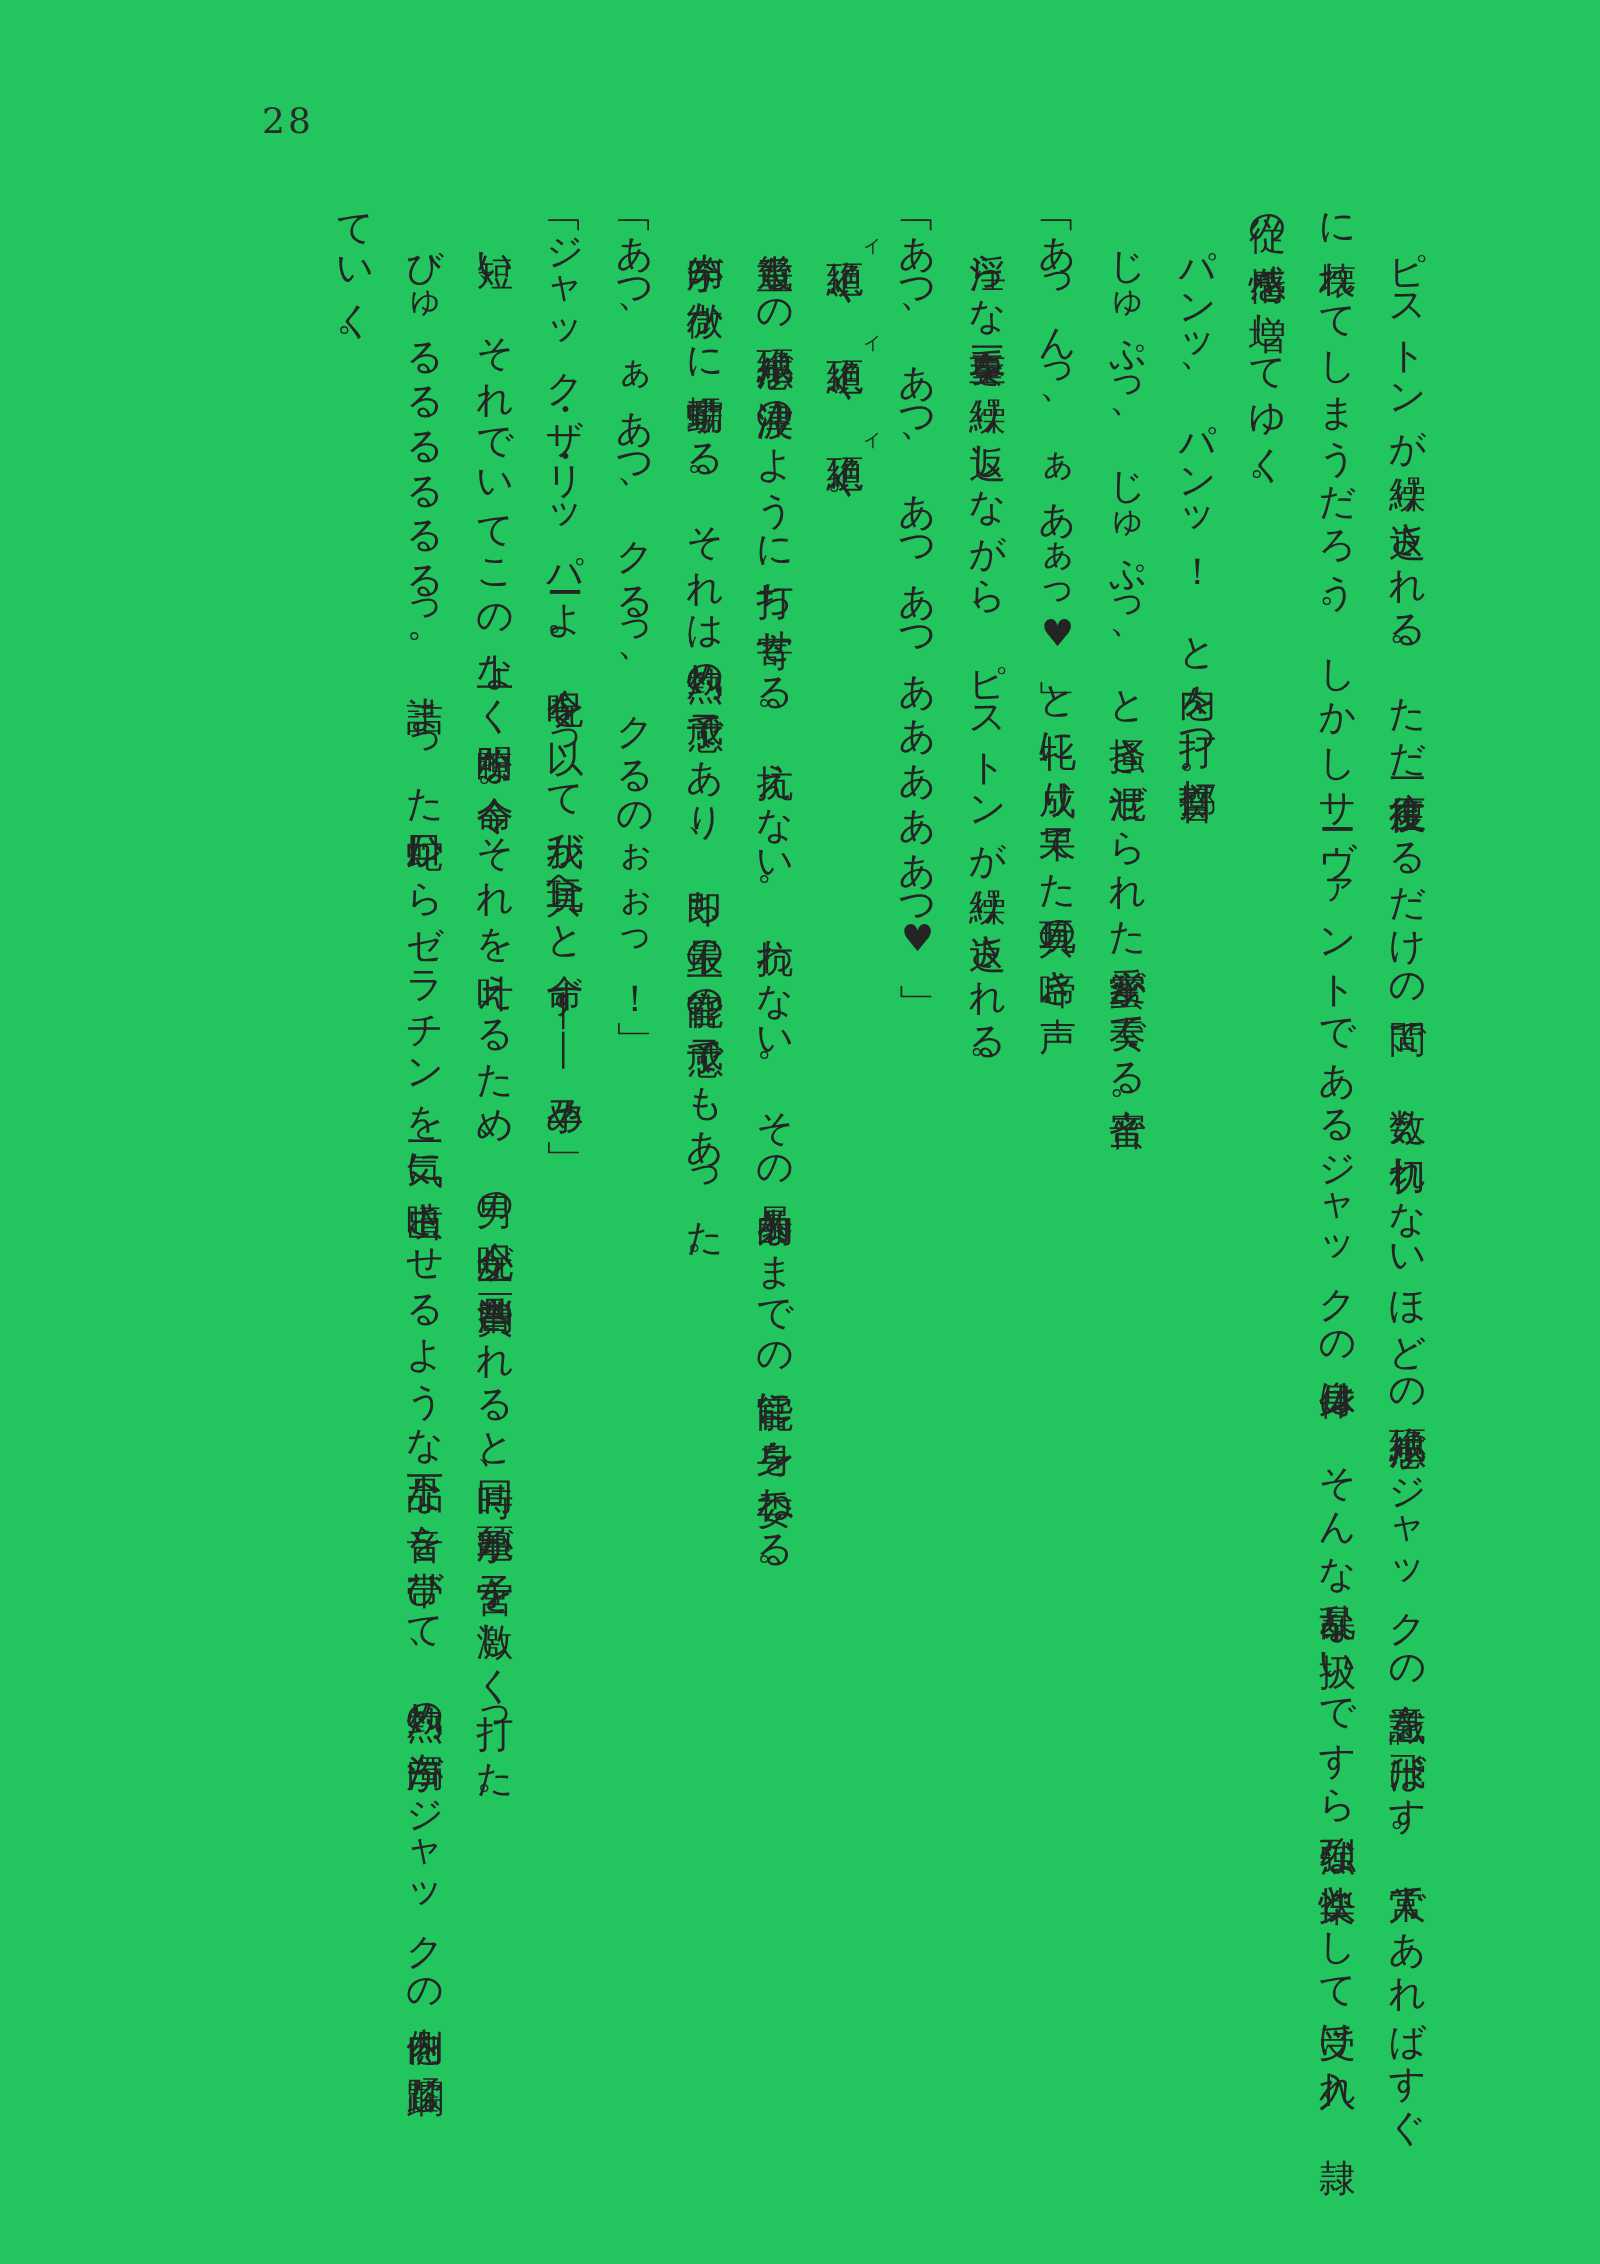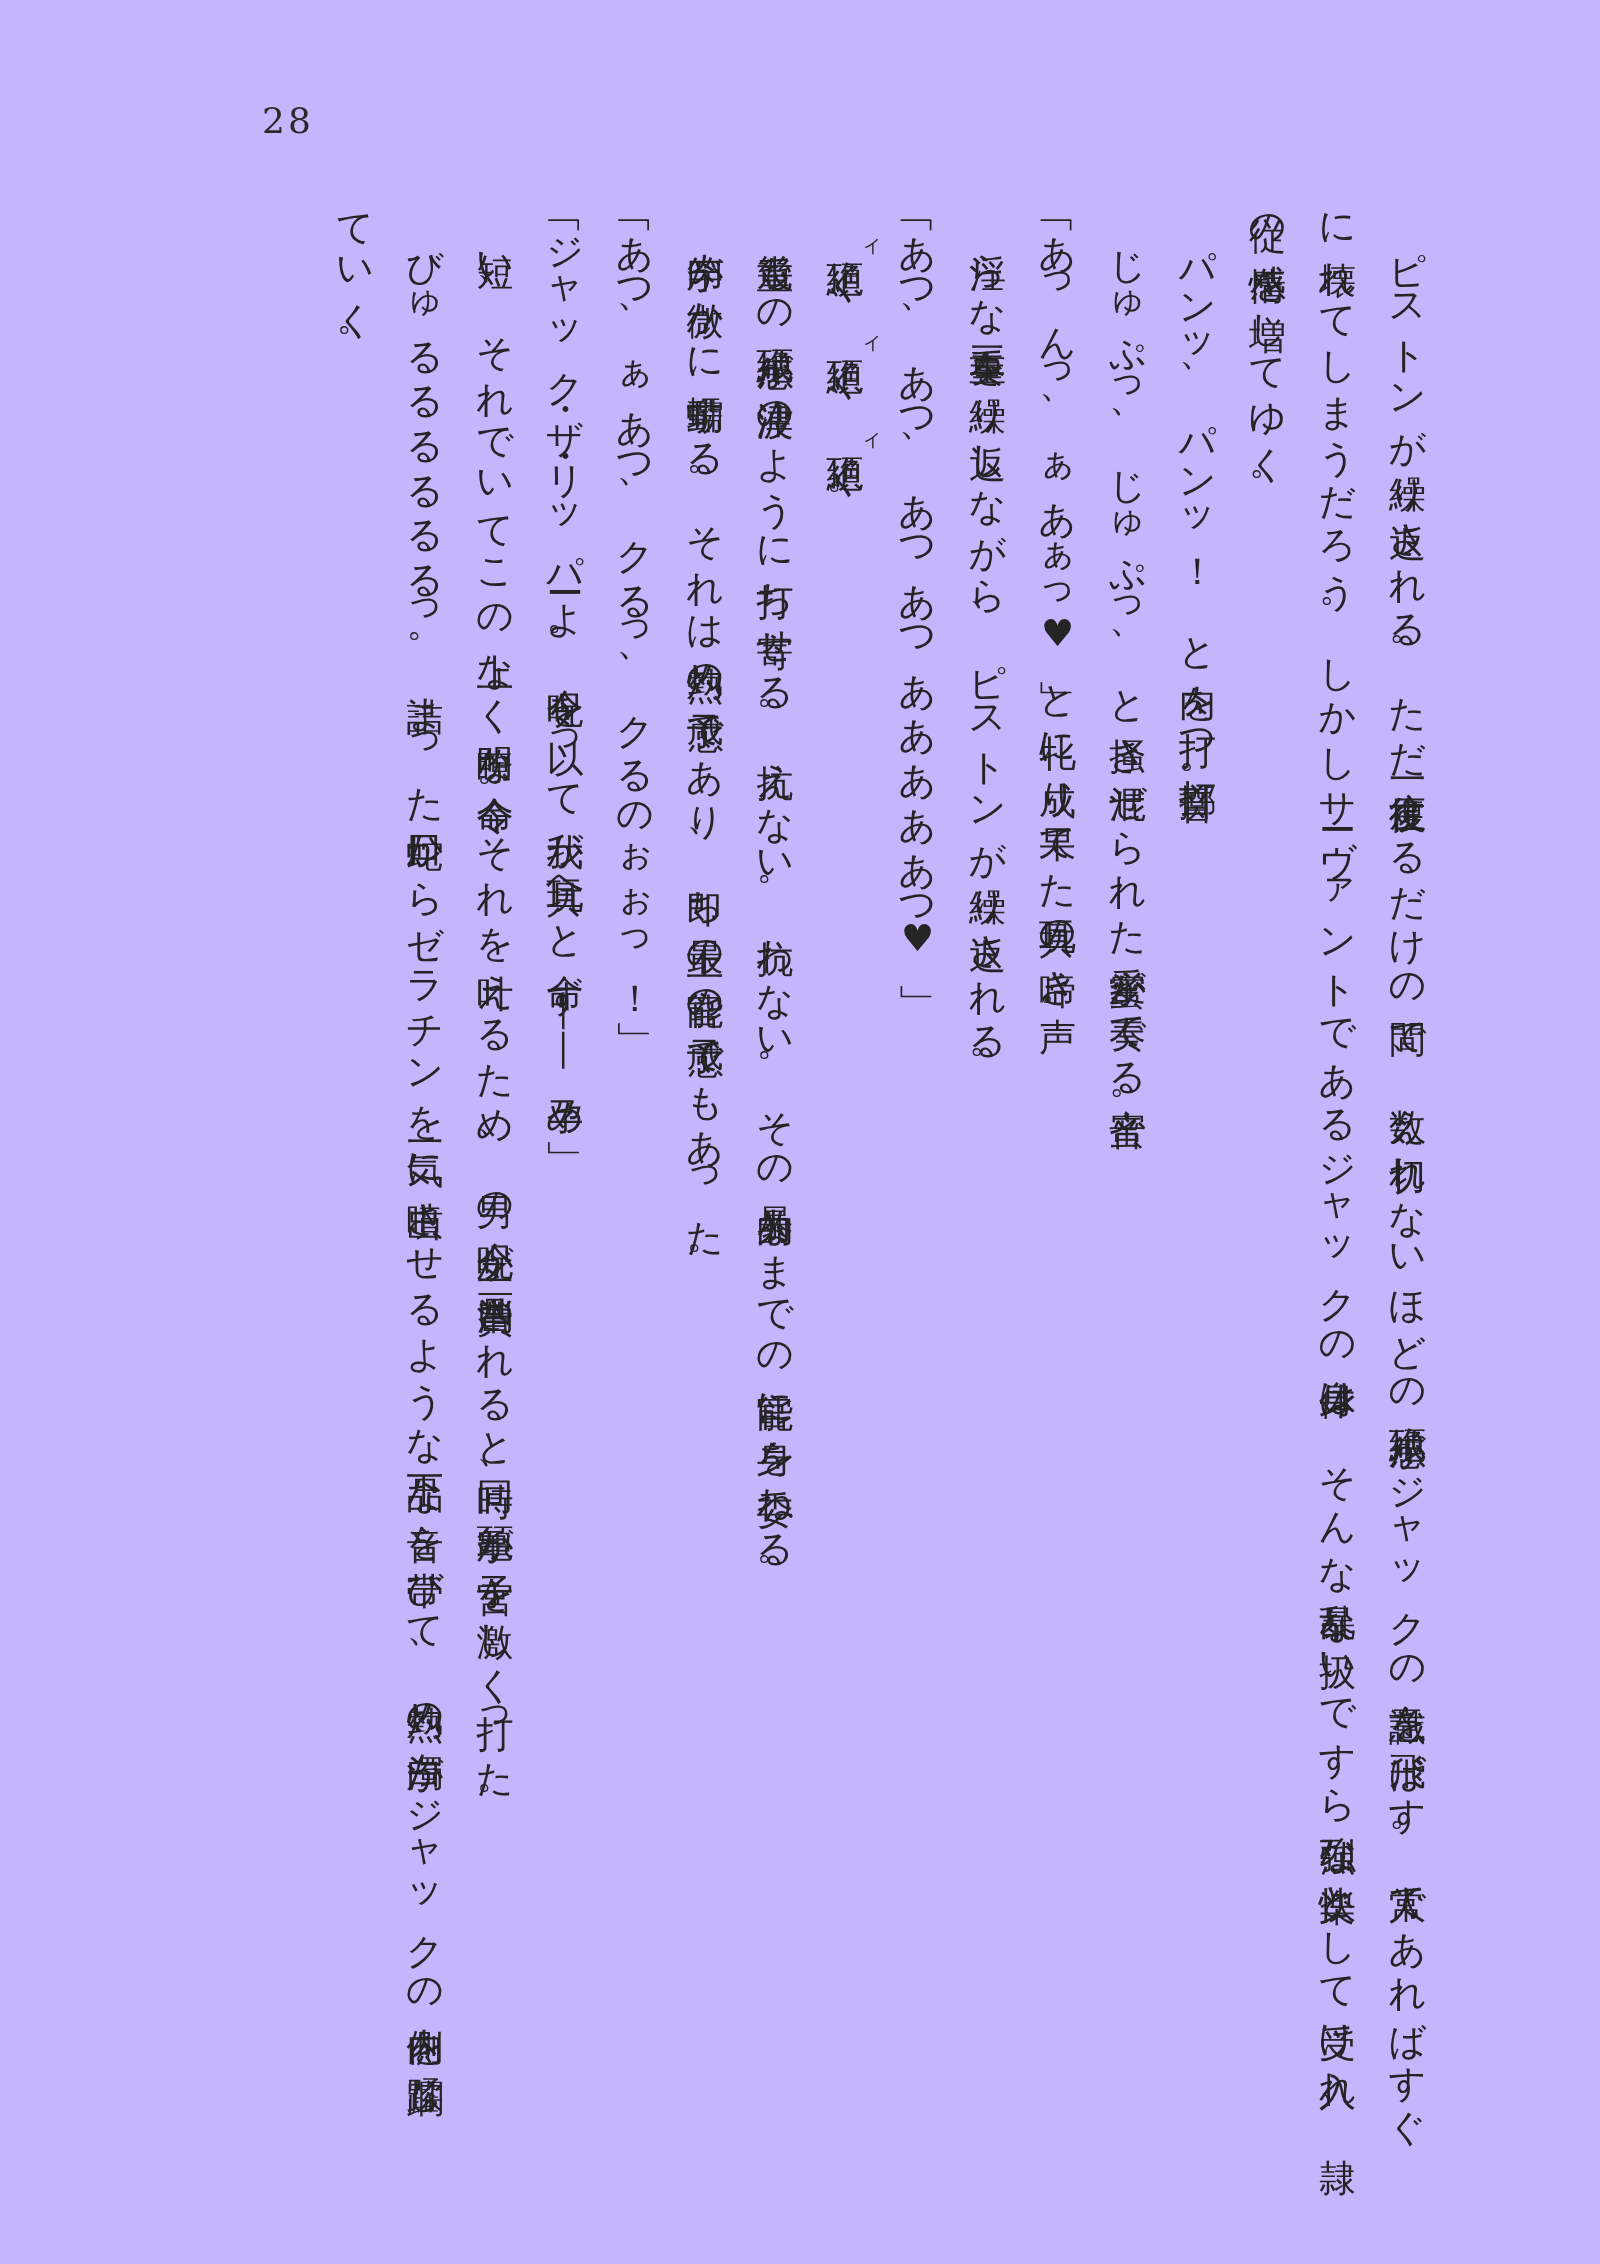--- a/index.html
+++ b/index.html
@@ -4,21 +4,21 @@
 <style>
   html, body {
     margin: 0;
     padding: 0;
     background: #ffffff;
   }
   .page {
     position: relative;
     width: 1600px;
     height: 2264px;
-    background: #c4b5fd;
+    background: #22c55e;
     overflow: hidden;
     font-family: "DejaVu Serif", "Liberation Serif", serif;
     color: #242424;
   }
   .page-number {
     position: absolute;
     left: 262px;
     top: 100px;
     font-size: 36px;
     letter-spacing: 3px;

